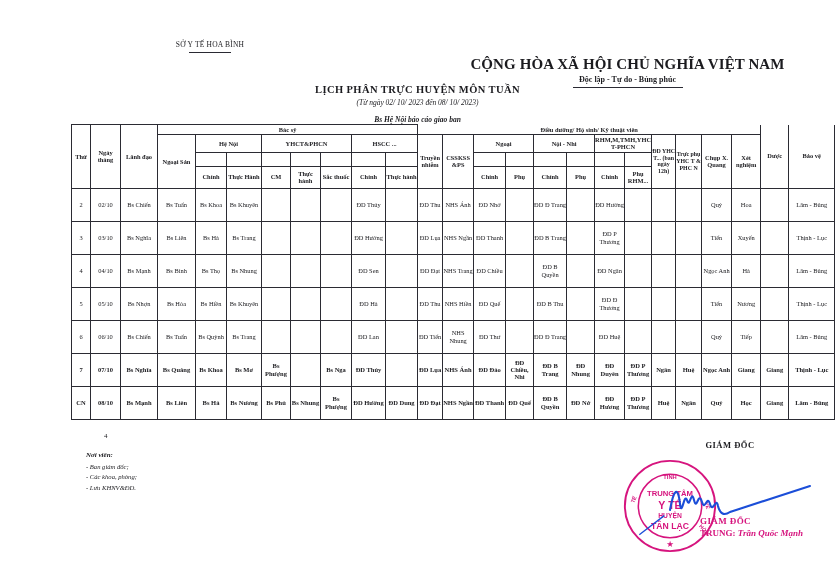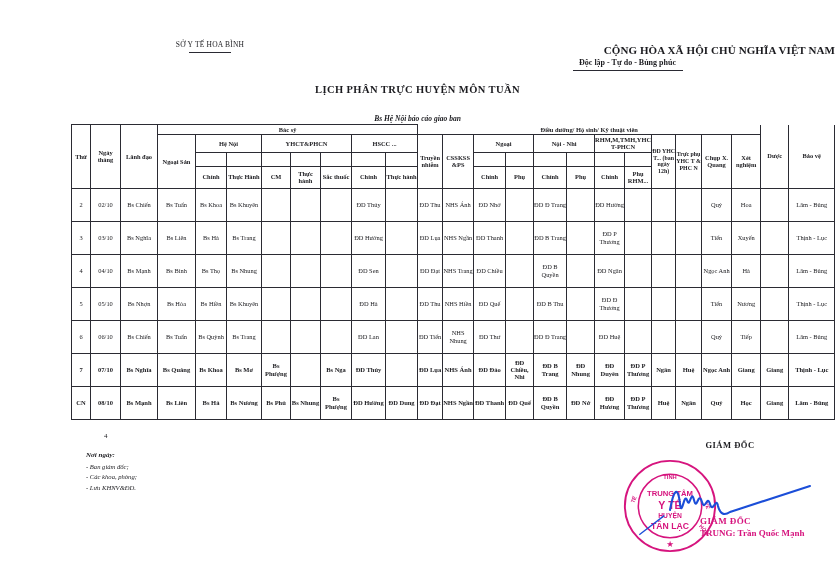--- a/index.html
+++ b/index.html
@@ -8,30 +8,30 @@
     font-family:"Liberation Serif", serif;
     color:#1b1b1f;position:relative;overflow:hidden;
   }
   .page{position:absolute;left:0;top:0;width:835px;height:571px;}
 
   
   .hdr{position:absolute;top:40px;left:0;width:835px;display:flex;}
   .hdr-left{width:420px;text-align:center;}
   .hdr-right{width:415px;text-align:center;}
   .h-small{font-size:7.5px;letter-spacing:.2px;}
-  .h-bold{font-size:11px;font-weight:bold;letter-spacing:.1px;margin-top:4px;text-align:right;}
+  .h-bold{font-size:15px;font-weight:bold;letter-spacing:.1px;margin-top:16px;}
   .h-bold2{font-size:8px;font-weight:bold;margin-top:2px;}
   .rule{width:42px;height:1px;background:#2a2a33;margin:3px auto 0;}
   .rule-w{width:110px;}
 
   
   .title-wrap{position:absolute;top:84px;left:0;width:835px;text-align:center;}
   .t-main{font-size:10.5px;font-weight:bold;letter-spacing:.4px;}
   .t-sub{font-size:7.5px;font-style:italic;margin-top:3px;}
-  .t-sub2{font-size:7.5px;font-style:italic;font-weight:bold;margin-top:19px;}
+  .t-sub2{font-size:7.5px;font-style:italic;font-weight:bold;margin-top:8px;}
 
   
   table.sched{
     position:absolute;left:71px;top:124px;
     border-collapse:collapse;table-layout:fixed;
     width:763px;
   }
   table.sched th, table.sched td{
     border:1px solid #2b2b33;
     text-align:center;vertical-align:middle;
@@ -52,41 +52,42 @@
   .noinhan .ni-i{font-style:italic;}
 
   .sign{position:absolute;left:640px;top:440px;width:180px;text-align:center;}
   .sign-title{font-size:8.5px;font-weight:bold;letter-spacing:.5px;}
 
   .stamp{position:absolute;left:622px;top:458px;width:96px;height:96px;}
   .sig-ink{position:absolute;left:660px;top:470px;width:160px;height:60px;}
   .sign2{position:absolute;left:700px;top:516px;width:135px;text-align:left;}
   .sign2-t{font-size:9px;font-weight:bold;color:#d6147e;letter-spacing:.4px;}
   .sign2-n{font-size:9px;font-weight:bold;color:#d6147e;margin-top:2px;white-space:nowrap;}
-  .sign2-n .nm{font-family:"Liberation Serif",serif;}
+  .sign2-n .nm{font-style:italic;font-family:"Liberation Serif",serif;}
 </style>
 </head>
 <body>
 
 <div class="page">
 
   <div class="hdr">
     <div class="hdr-left">
       <div class="h-small">SỞ Y TẾ HOA BÌNH</div>
       <div class="rule"></div>
     </div>
     <div class="hdr-right">
       <div class="h-bold">CỘNG HÒA XÃ HỘI CHỦ NGHĨA VIỆT NAM</div>
       <div class="h-bold2">Độc lập - Tự do - Bủng phúc</div>
       <div class="rule rule-w"></div>
     </div>
   </div>
 
   <div class="title-wrap">
     <div class="t-main">LỊCH PHÂN TRỰC HUYỆN MÔN TUẦN</div>
+    <div class="t-sub">(Từ ngày 02/ 10/ 2023 đến 08/ 10/ 2023)</div>
     <div class="t-sub2">Bs Hệ Nội báo cáo giao ban</div>
   </div>
 
   <table class="sched">
     <colgroup>
       <col style="width:19px">
         <col style="width:30px">
         <col style="width:37px">
       <col style="width:38px">
         <col style="width:31px">
@@ -360,21 +361,21 @@
           <td class="cell">Học</td>
           <td class="cell">Giang</td>
           <td class="cell">Lâm - Bủng</td>
         </tr>
       </tbody>
   </table>
 
   <div class="pagenum">4</div>
 
   <div class="noinhan">
-    <div class="ni-t">Nơi ngày:</div>
+    <div class="ni-t">Nơi viên:</div>
     <div class="ni-i">- Ban giám đốc;</div>
     <div class="ni-i">- Các khoa, phòng;</div>
     <div class="ni-i">- Lưu KHNV&amp;ĐD.</div>
   </div>
 
   <div class="sign">
     <div class="sign-title">GIÁM ĐỐC</div>
   </div>
 
   <svg class="stamp" viewBox="0 0 100 100">

